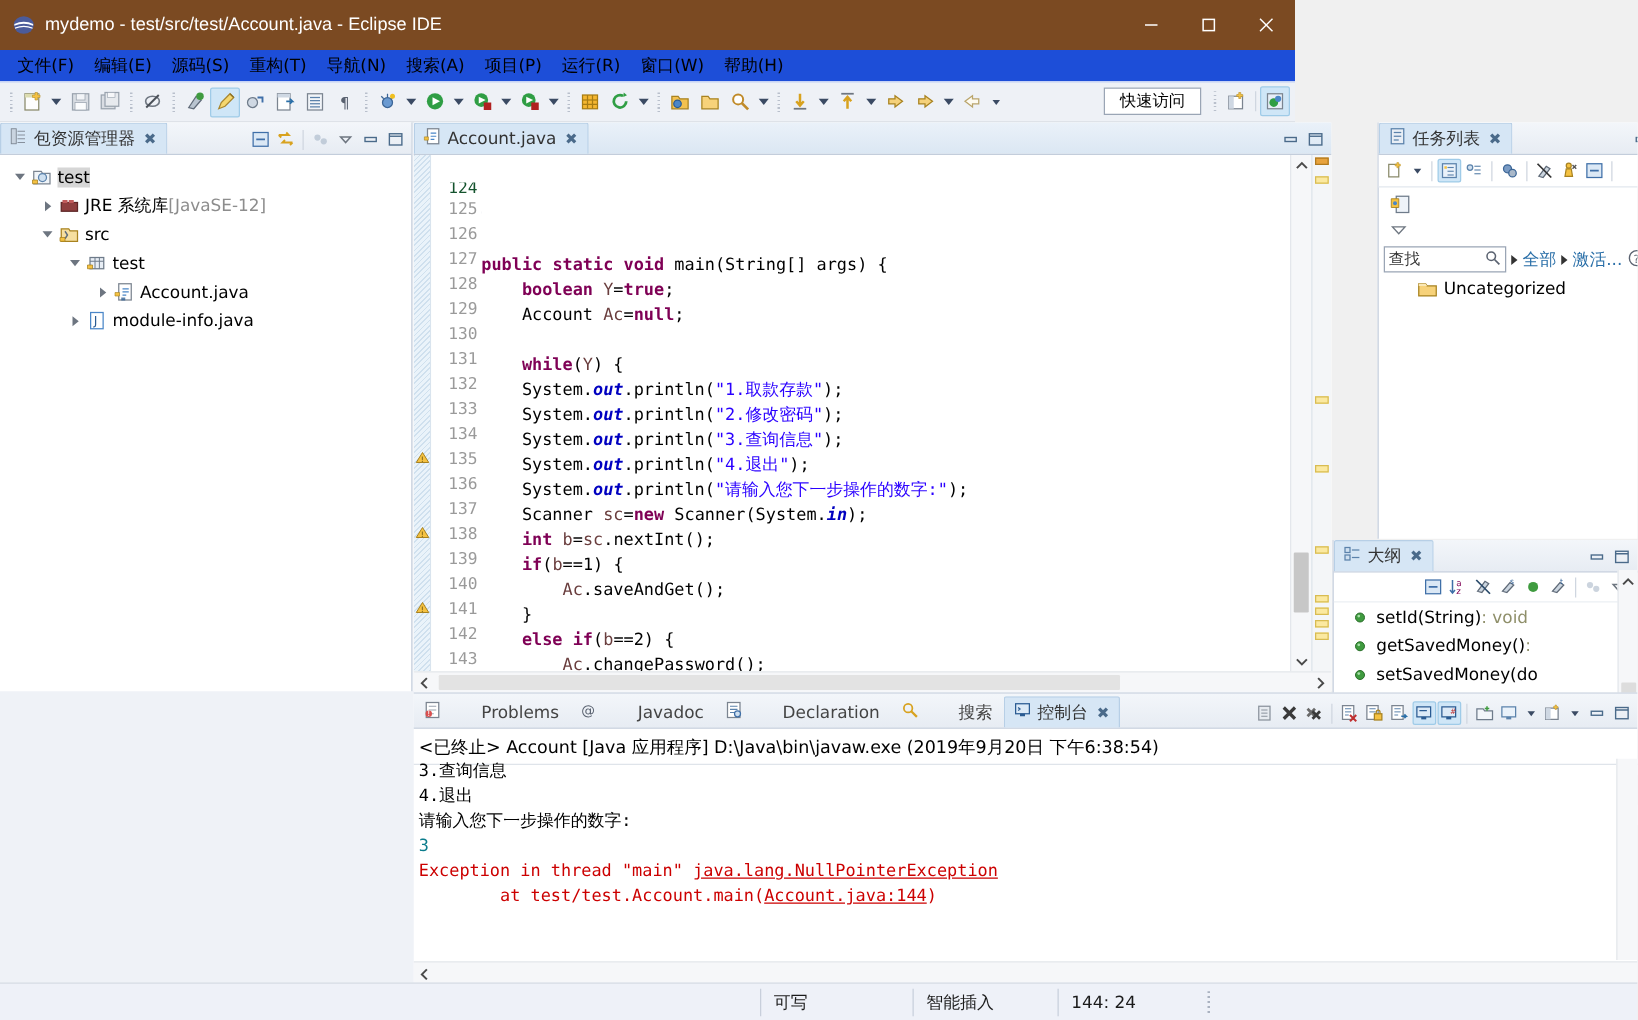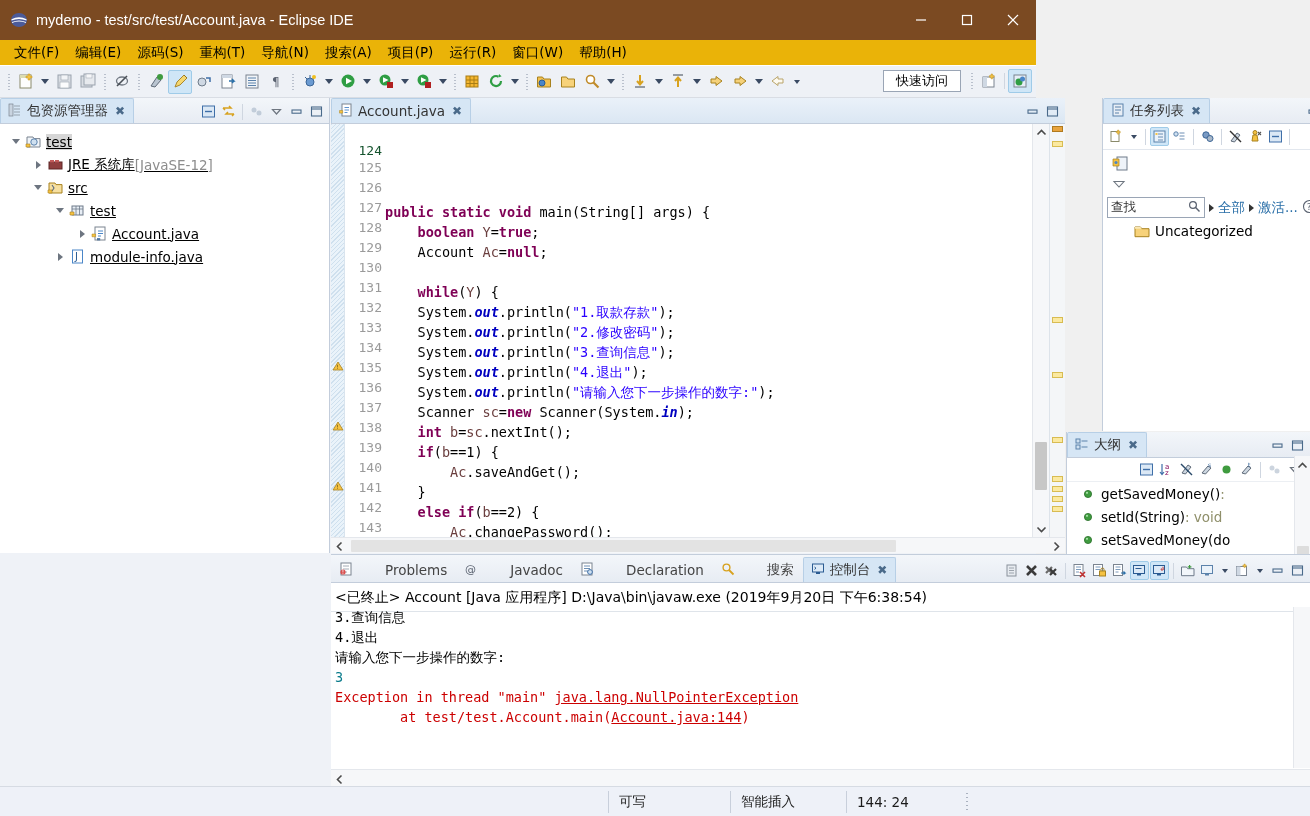--- a/index.html
+++ b/index.html
@@ -25,21 +25,21 @@
   }
   .win-controls { position: absolute; right: 0; top: 0; height: 40px; display: flex; }
   .win-btn {
     width: 46px; height: 40px; display: flex; align-items: center; justify-content: center;
     color: #fff;
   }
   .win-btn svg { display: block; }
 
   
   .menubar {
-    height: 26px; background: #eab308; display: flex; align-items: center;
+    height: 26px; background: #1d4ed8; display: flex; align-items: center;
     padding-left: 6px; border-bottom: 1px solid #ffffff;
   }
   .menu-item {
     padding: 3px 8px; font-size: 13.5px; color: #000; white-space: nowrap;
     font-family: "DejaVu Sans", sans-serif;
   }
 
   
   .toolbar {
     height: 32px; background: #eef1f6; display: flex; align-items: center;
@@ -83,21 +83,21 @@
   }
   .ptab.inactive { background:transparent; border-color:transparent; color:#444;gap:32px; }
   .ptab .xclose { font-size:12px; color:#4a6a8a; margin-left:2px; }
   .panel-tools { position:absolute; right:3px; bottom:2px; display:flex; align-items:center; gap:1px; }
   .mini-btn { width:19px;height:19px;display:inline-flex;align-items:center;justify-content:center;border-radius:2px;}
   .mini-btn.sel { background:#cfe6f7; border:1px solid #9fcbe8; }
 
   
   #pkg-explorer { left:0; top:0; width:330px; height:455px; background:#fff; border-right:1px solid #c3cddb;}
   .tree { padding:6px 0 0 0; font-size:13.5px; font-family:"DejaVu Sans",sans-serif; }
-  .tree-row { height:23px; display:flex; align-items:center; white-space:nowrap;text-decoration:underline; }
+  .tree-row { height:23px; display:flex; align-items:center; white-space:nowrap; }
   .tw { width:16px; display:inline-flex; align-items:center; justify-content:center; flex:0 0 auto;}
   .chev { width:0;height:0; }
   .chev.closed { border-top:4px solid transparent;border-bottom:4px solid transparent;border-left:5px solid #6d7580; }
   .chev.open { border-left:4px solid transparent;border-right:4px solid transparent;border-top:5px solid #6d7580; }
   .ticon { width:18px;height:18px;margin-right:4px;flex:0 0 auto;display:inline-flex;align-items:center;justify-content:center;}
   .tlabel { color:#000; }
   .tlabel.dim { color:#8d8d8d; }
   .tree-row.selected .tlabel { background:#d6d6d6; }
 
   
@@ -969,32 +969,32 @@
       </div>
 
       <div id="outline-list">
           <div class="ol-row">
             <span class="ticon" style="position:relative;">
               <svg width="17" height="16">
                 <circle cx="8" cy="8" r="3.6" fill="#3f9b3f" stroke="#2a6e2a" stroke-width=".8"></circle>
                 <circle cx="7" cy="6.8" r="1.1" fill="#a8e0a8"></circle>
               </svg>
             </span>
-            <span class="ol-name">getSavedMoney()</span>
-            <span class="ol-type"> : </span>
+            <span class="ol-name">setId(String)</span>
+            <span class="ol-type"> : void</span>
           </div>
           <div class="ol-row">
             <span class="ticon" style="position:relative;">
               <svg width="17" height="16">
                 <circle cx="8" cy="8" r="3.6" fill="#3f9b3f" stroke="#2a6e2a" stroke-width=".8"></circle>
                 <circle cx="7" cy="6.8" r="1.1" fill="#a8e0a8"></circle>
               </svg>
             </span>
-            <span class="ol-name">setId(String)</span>
-            <span class="ol-type"> : void</span>
+            <span class="ol-name">getSavedMoney()</span>
+            <span class="ol-type"> : </span>
           </div>
           <div class="ol-row">
             <span class="ticon" style="position:relative;">
               <svg width="17" height="16">
                 <circle cx="8" cy="8" r="3.6" fill="#3f9b3f" stroke="#2a6e2a" stroke-width=".8"></circle>
                 <circle cx="7" cy="6.8" r="1.1" fill="#a8e0a8"></circle>
               </svg>
             </span>
             <span class="ol-name">setSavedMoney(do</span>
             <span class="ol-type"></span>

